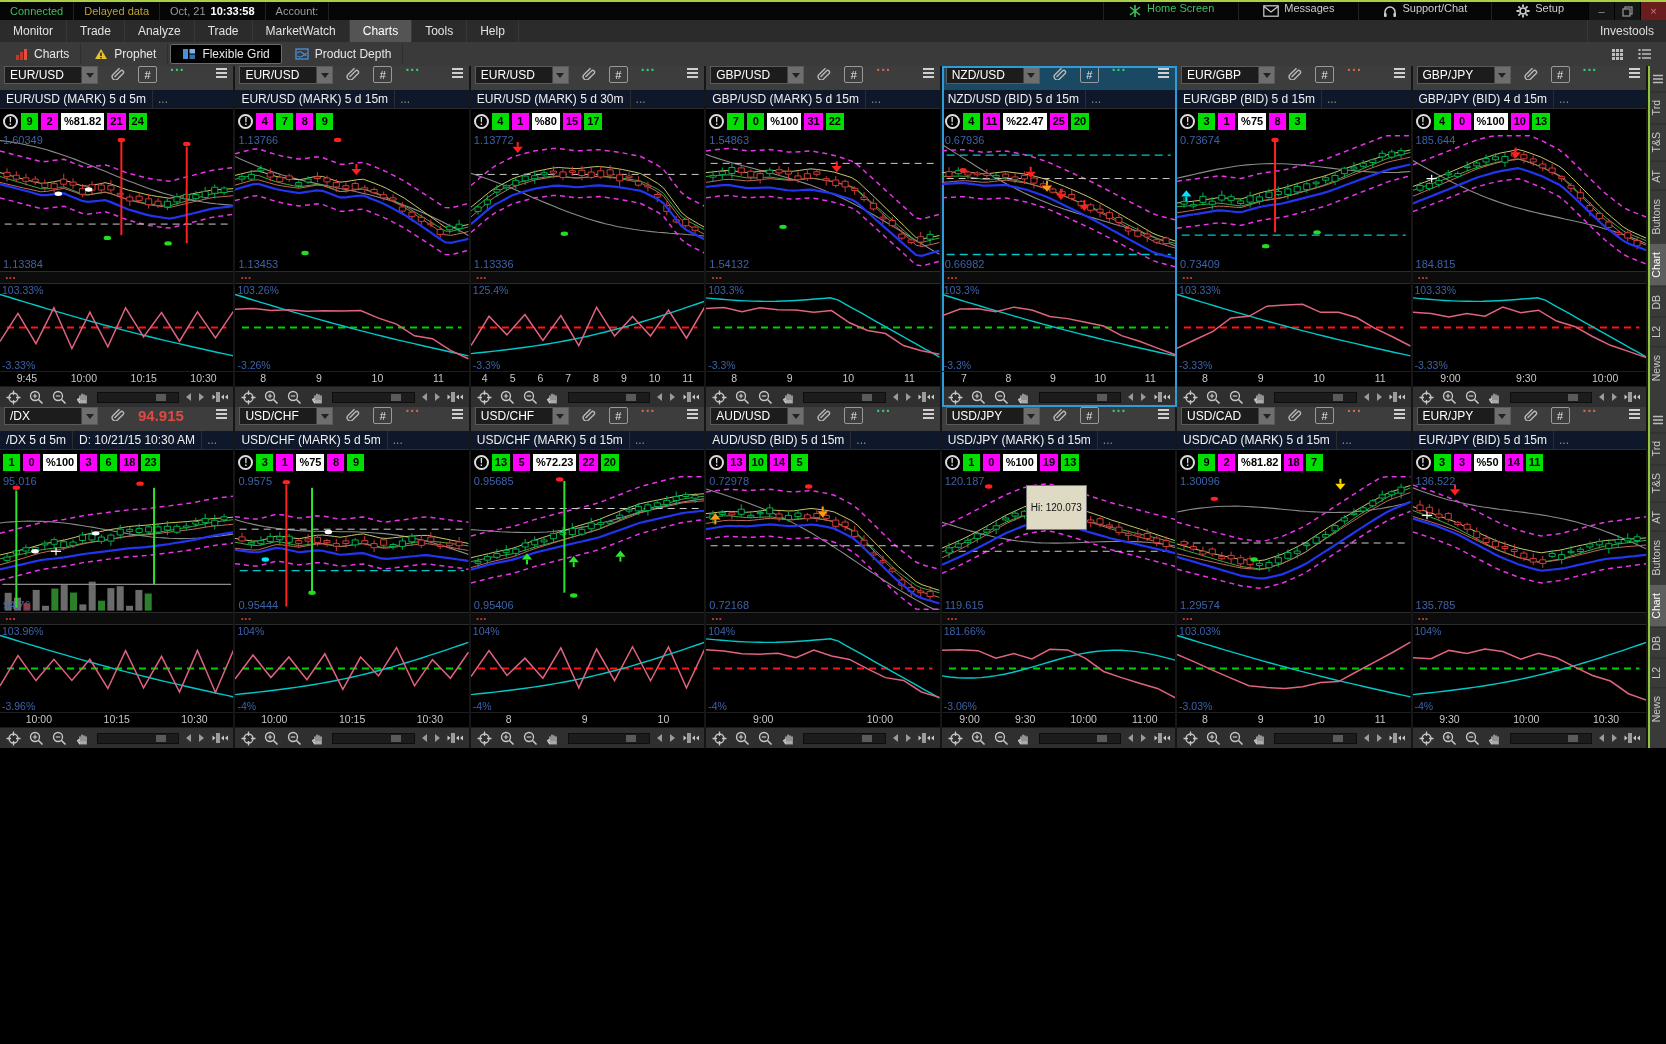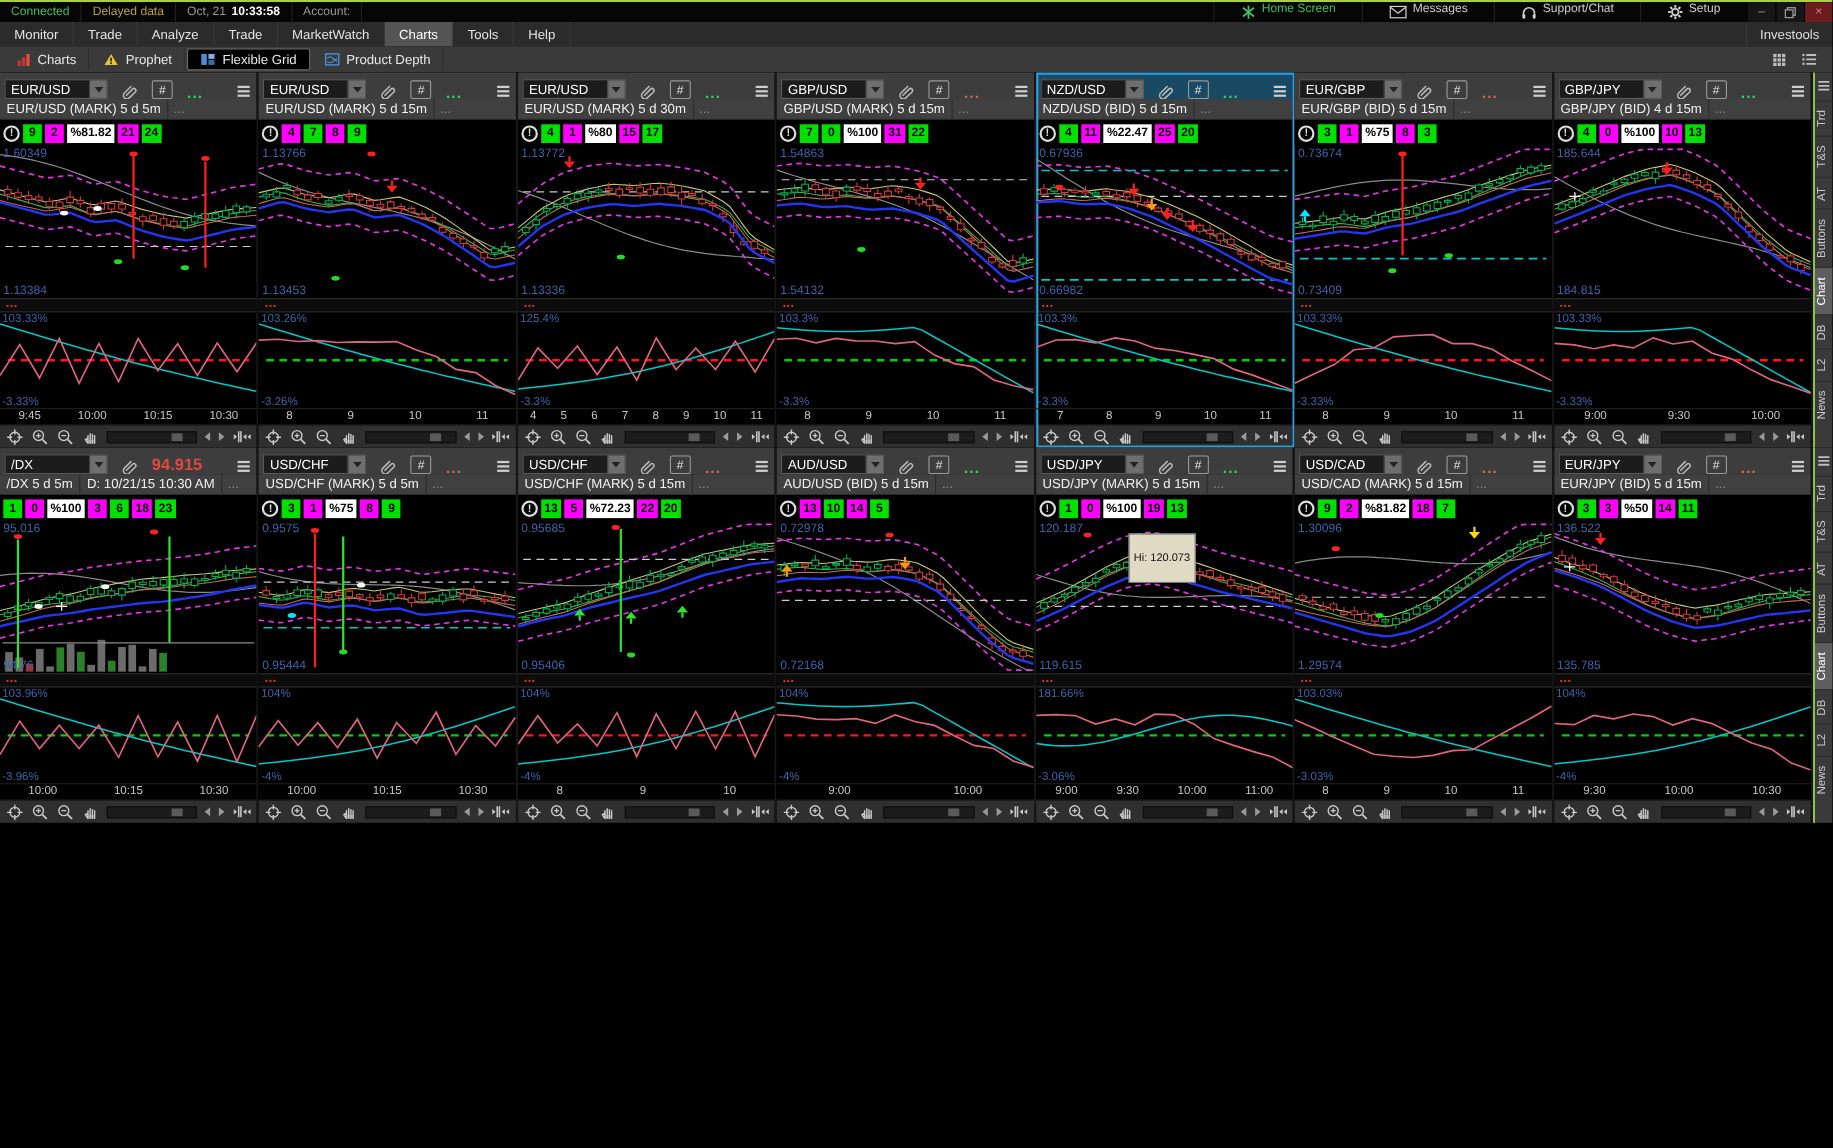--- a/index.html
+++ b/index.html
@@ -24,34 +24,34 @@
 
 #subtabs{height:24px;background:#3a3a3a;display:flex;align-items:center;padding:0 4px;font-size:12px;flex:0 0 24px;gap:2px}
 .subtab{display:flex;align-items:center;gap:6px;padding:0 11px;height:20px;border-right:1px solid #2e2e2e;color:#e6e6e6}
 .subtab.active{background:#000;border:1px solid #6a6a6a;border-radius:2px}
 .subtabs-right{margin-left:auto;display:flex;gap:14px;padding-right:10px;align-items:center}
 
 #rows{flex:1;display:flex;flex-direction:column;min-height:0}
 .grid-row{flex:1;display:flex;min-height:0}
 .cell{flex:1;min-width:0;display:flex;flex-direction:column;border-right:2px solid #161616;background:#000;position:relative}
 .cell.selected{outline:2px solid #2f9bd8;outline-offset:-2px}
-.cell-header{height:24px;background:#3d3d3d;display:flex;align-items:flex-end;gap:13px;padding:0 4px;flex:0 0 24px}
+.cell-header{height:24px;background:#3d3d3d;display:flex;align-items:flex-start;gap:13px;padding:0 4px;flex:0 0 24px}
 .cell.selected .cell-header{background:#1a4a63}
 .sym-box{width:94px;height:18px;background:#1c1c1c;border:1px solid #5a5a5a;display:flex;align-items:center;justify-content:space-between;font-size:12px;color:#fff;padding:0 0 0 5px}
 .sym-caret{width:16px;height:16px;background:#6e6e6e;display:flex;align-items:center;justify-content:center;border-left:1px solid #444}
 .caret-tri{width:0;height:0;border-left:4px solid transparent;border-right:4px solid transparent;border-top:5px solid #222}
 .hash-btn{width:19px;height:17px;border:1px solid #999;border-radius:2px;display:flex;align-items:center;justify-content:center;font-size:11px;color:#e8e8e8}
 .dots{font-size:14px;font-weight:bold;letter-spacing:1px;line-height:6px;transform:translateY(-3px)}
 .dots.green{color:#35d06a}.dots.orange{color:#d06a4a}
 .hdr-spacer{flex:1}
 .price-label{color:#e0493f;font-weight:bold;font-size:15px}
 .menu-lines{display:flex;flex-direction:column;gap:2px;padding:2px}
 .menu-lines i{display:block;width:11px;height:2px;background:#cfcfcf}
 
-.title-row{height:19px;background:#404040;border-bottom:1px solid #2c2c2c;display:flex;align-items:center;font-size:12px;color:#f0f0f0;flex:0 0 19px;white-space:nowrap;overflow:hidden}
+.title-row{height:19px;background:#0f172a;border-bottom:1px solid #2c2c2c;display:flex;align-items:center;font-size:12px;color:#f0f0f0;flex:0 0 19px;white-space:nowrap;overflow:hidden}
 .title-seg{padding:0 6px;border-right:1px solid #2c2c2c;height:100%;display:flex;align-items:center}
 .title-dots{color:#8a8a8a;padding:0 5px}
 
 .badge-row{height:24px;display:flex;align-items:center;gap:3px;padding:0 3px;background:#000;flex:0 0 24px}
 .alert-ic{width:15px;height:15px;border:2px solid #ddd;border-radius:50%;display:flex;align-items:center;justify-content:center;font-size:10px;font-weight:bold;color:#ddd;flex:0 0 15px}
 .badge{height:17px;min-width:17px;padding:0 3px;display:flex;align-items:center;justify-content:center;font-size:11px;font-weight:bold;color:#000}
 .badge.green{background:#00e000}.badge.magenta{background:#ff00ff}.badge.white{background:#fff}
 
 .main-chart{flex:1;position:relative;min-height:0}
 .main-chart svg,.sub-chart svg{position:absolute;left:0;top:0;width:100%;height:100%}

